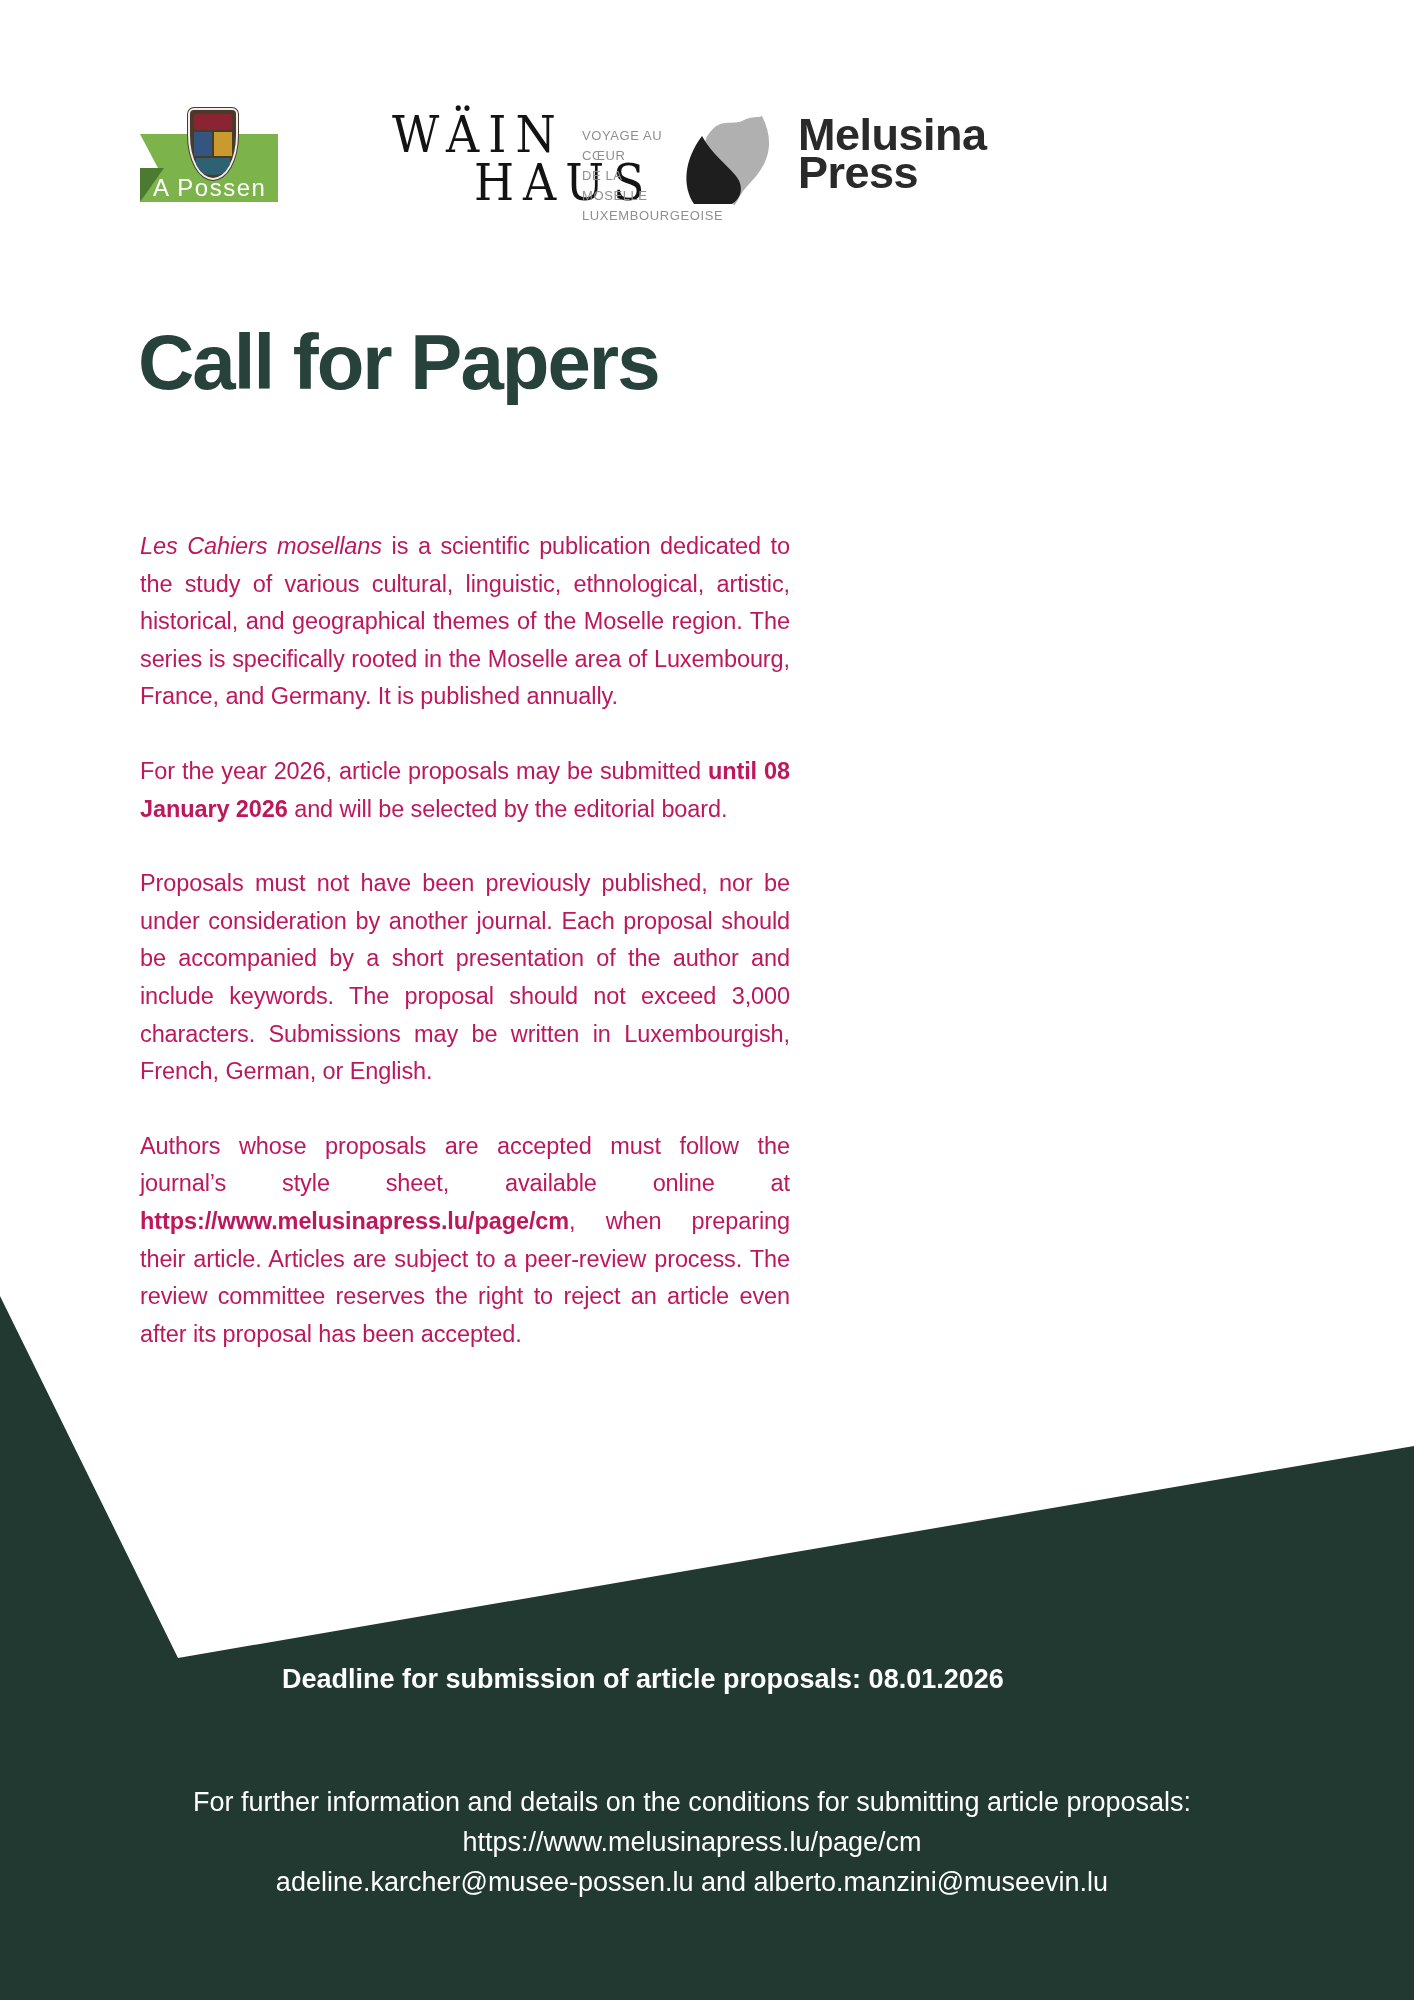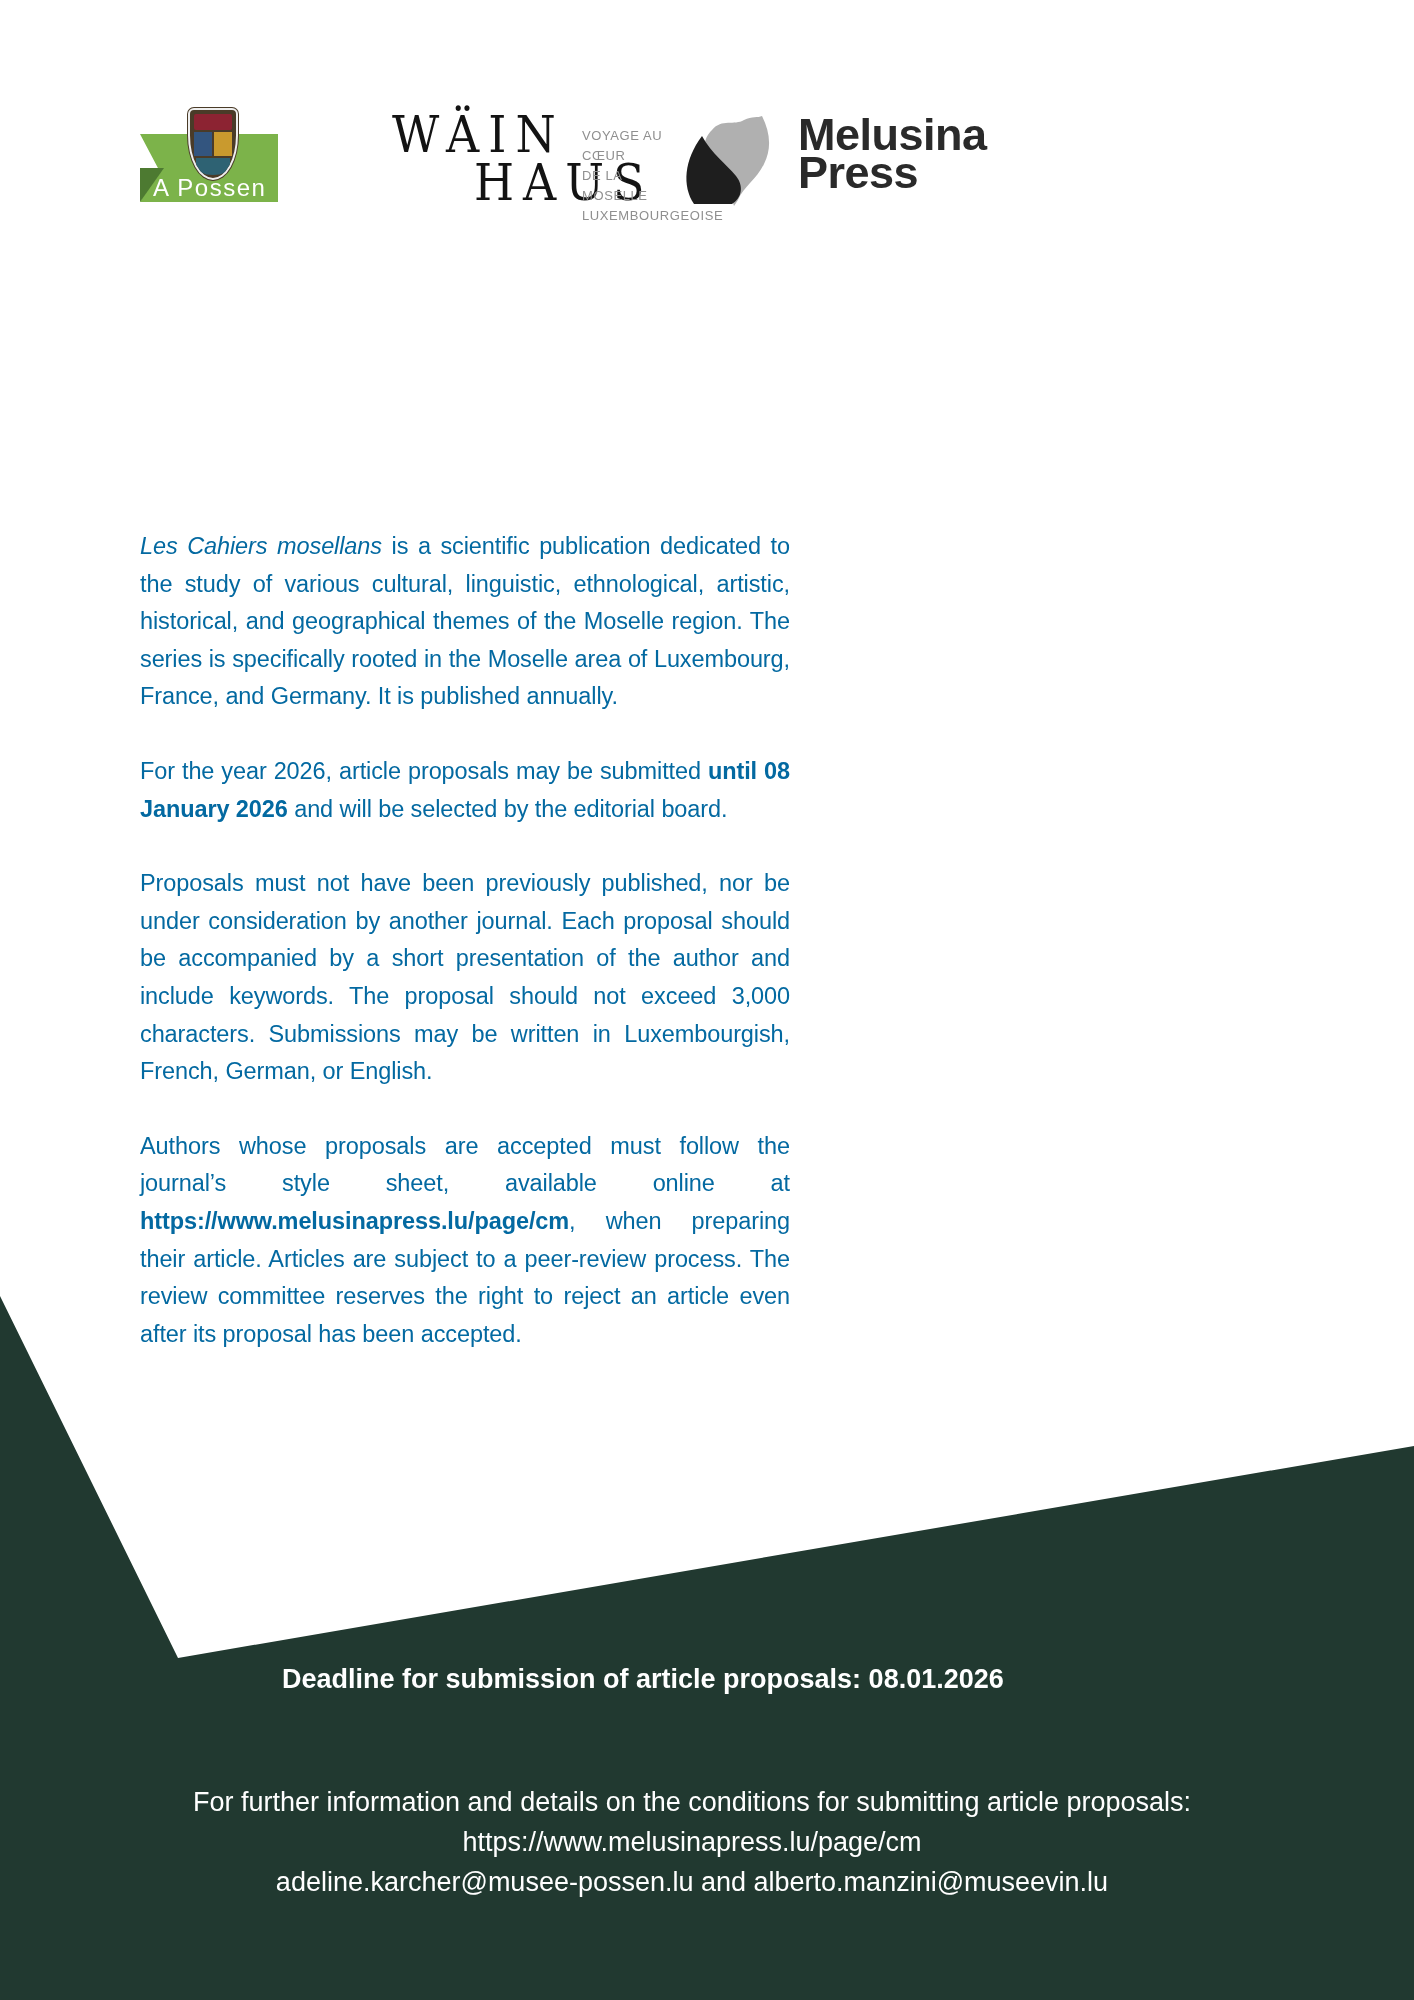--- a/index.html
+++ b/index.html
@@ -31,21 +31,21 @@
   .wain-tagline{position:absolute;left:190px;top:16px;width:90px;color:#8F8F8F;font-size:13px;
     line-height:20px;letter-spacing:0.6px;text-transform:uppercase;}
   .logo-melusina{position:absolute;left:676px;top:112px;width:340px;height:96px;}
   .melusina-icon{position:absolute;left:0;top:2px;}
   .melusina-text{position:absolute;left:122px;top:4px;font-weight:bold;color:#2A2A2A;
     font-size:45px;line-height:38px;letter-spacing:-0.5px;}
   
   .title{position:absolute;left:138px;top:268px;font-size:78px;font-weight:bold;
     letter-spacing:-2px;color:#26423A;line-height:1.1;}
   
-  .body-col{position:absolute;left:140px;top:528px;width:650px;color:#0369a1;
+  .body-col{position:absolute;left:140px;top:528px;width:650px;color:#be185d;
     font-size:23.5px;line-height:37.6px;text-align:justify;letter-spacing:-0.1px;}
   .body-col p{margin:0 0 37px 0;}
   .body-col .lead-italic{font-style:italic;}
   .body-col b{font-weight:bold;}
   
   .green-shape{position:absolute;left:0;top:0;width:1414px;height:2000px;pointer-events:none;}
   .deadline-block{position:absolute;right:132px;top:1660px;width:1000px;
     color:#ffffff;font-weight:bold;font-size:27px;line-height:39px;}
   .info-block{position:absolute;right:132px;top:1782px;width:1180px;text-align:center;
     color:#ffffff;font-size:27px;line-height:40px;font-weight:400;}
@@ -85,20 +85,21 @@
     <svg class="melusina-icon" width="108" height="94" viewBox="0 0 108 94" xmlns="http://www.w3.org/2000/svg">
       <path fill="#B0B0B0" d="M36,16 C46,4 58,12 68,6 C76,2 82,4 86,2 C94,18 96,34 88,50 C80,66 68,72 62,86 L58,92 C52,70 40,62 32,46 C26,34 28,24 36,16 Z"></path>
       <path fill="#1E1E1E" d="M26,22 C36,40 50,50 60,62 C68,72 66,84 56,90 L18,90 C6,72 8,46 26,22 Z"></path>
     </svg>
     <div class="melusina-text">
       <div>Melusina</div>
       <div>Press</div>
     </div>
   </div>
 
+  <h1 class="title">Call for Papers</h1>
 
   <div class="body-col">
     <p><span class="lead-italic">Les Cahiers mosellans</span><span> is a scientific publication dedicated to the study of various cultural, linguistic, ethnological, artistic, historical, and geographical themes of the Moselle region. The series is specifically rooted in the Moselle area of Luxembourg, France, and Germany. It is published annually.</span></p>
 
     <p><span>For the year 2026, article proposals may be submitted </span><b>until 08 January 2026</b><span> and will be selected by the editorial board.</span></p>
 
     <p>Proposals must not have been previously published, nor be under consideration by another journal. Each proposal should be accompanied by a short presentation of the author and include keywords. The proposal should not exceed 3,000 characters. Submissions may be written in Luxembourgish, French, German, or English.</p>
 
     <p><span>Authors whose proposals are accepted must follow the journal’s style sheet, available online at </span><b>https://www.melusinapress.lu/page/cm</b><span>, when preparing their article. Articles are subject to a peer-review process. The review committee reserves the right to reject an article even after its proposal has been accepted.</span></p>
   </div>

